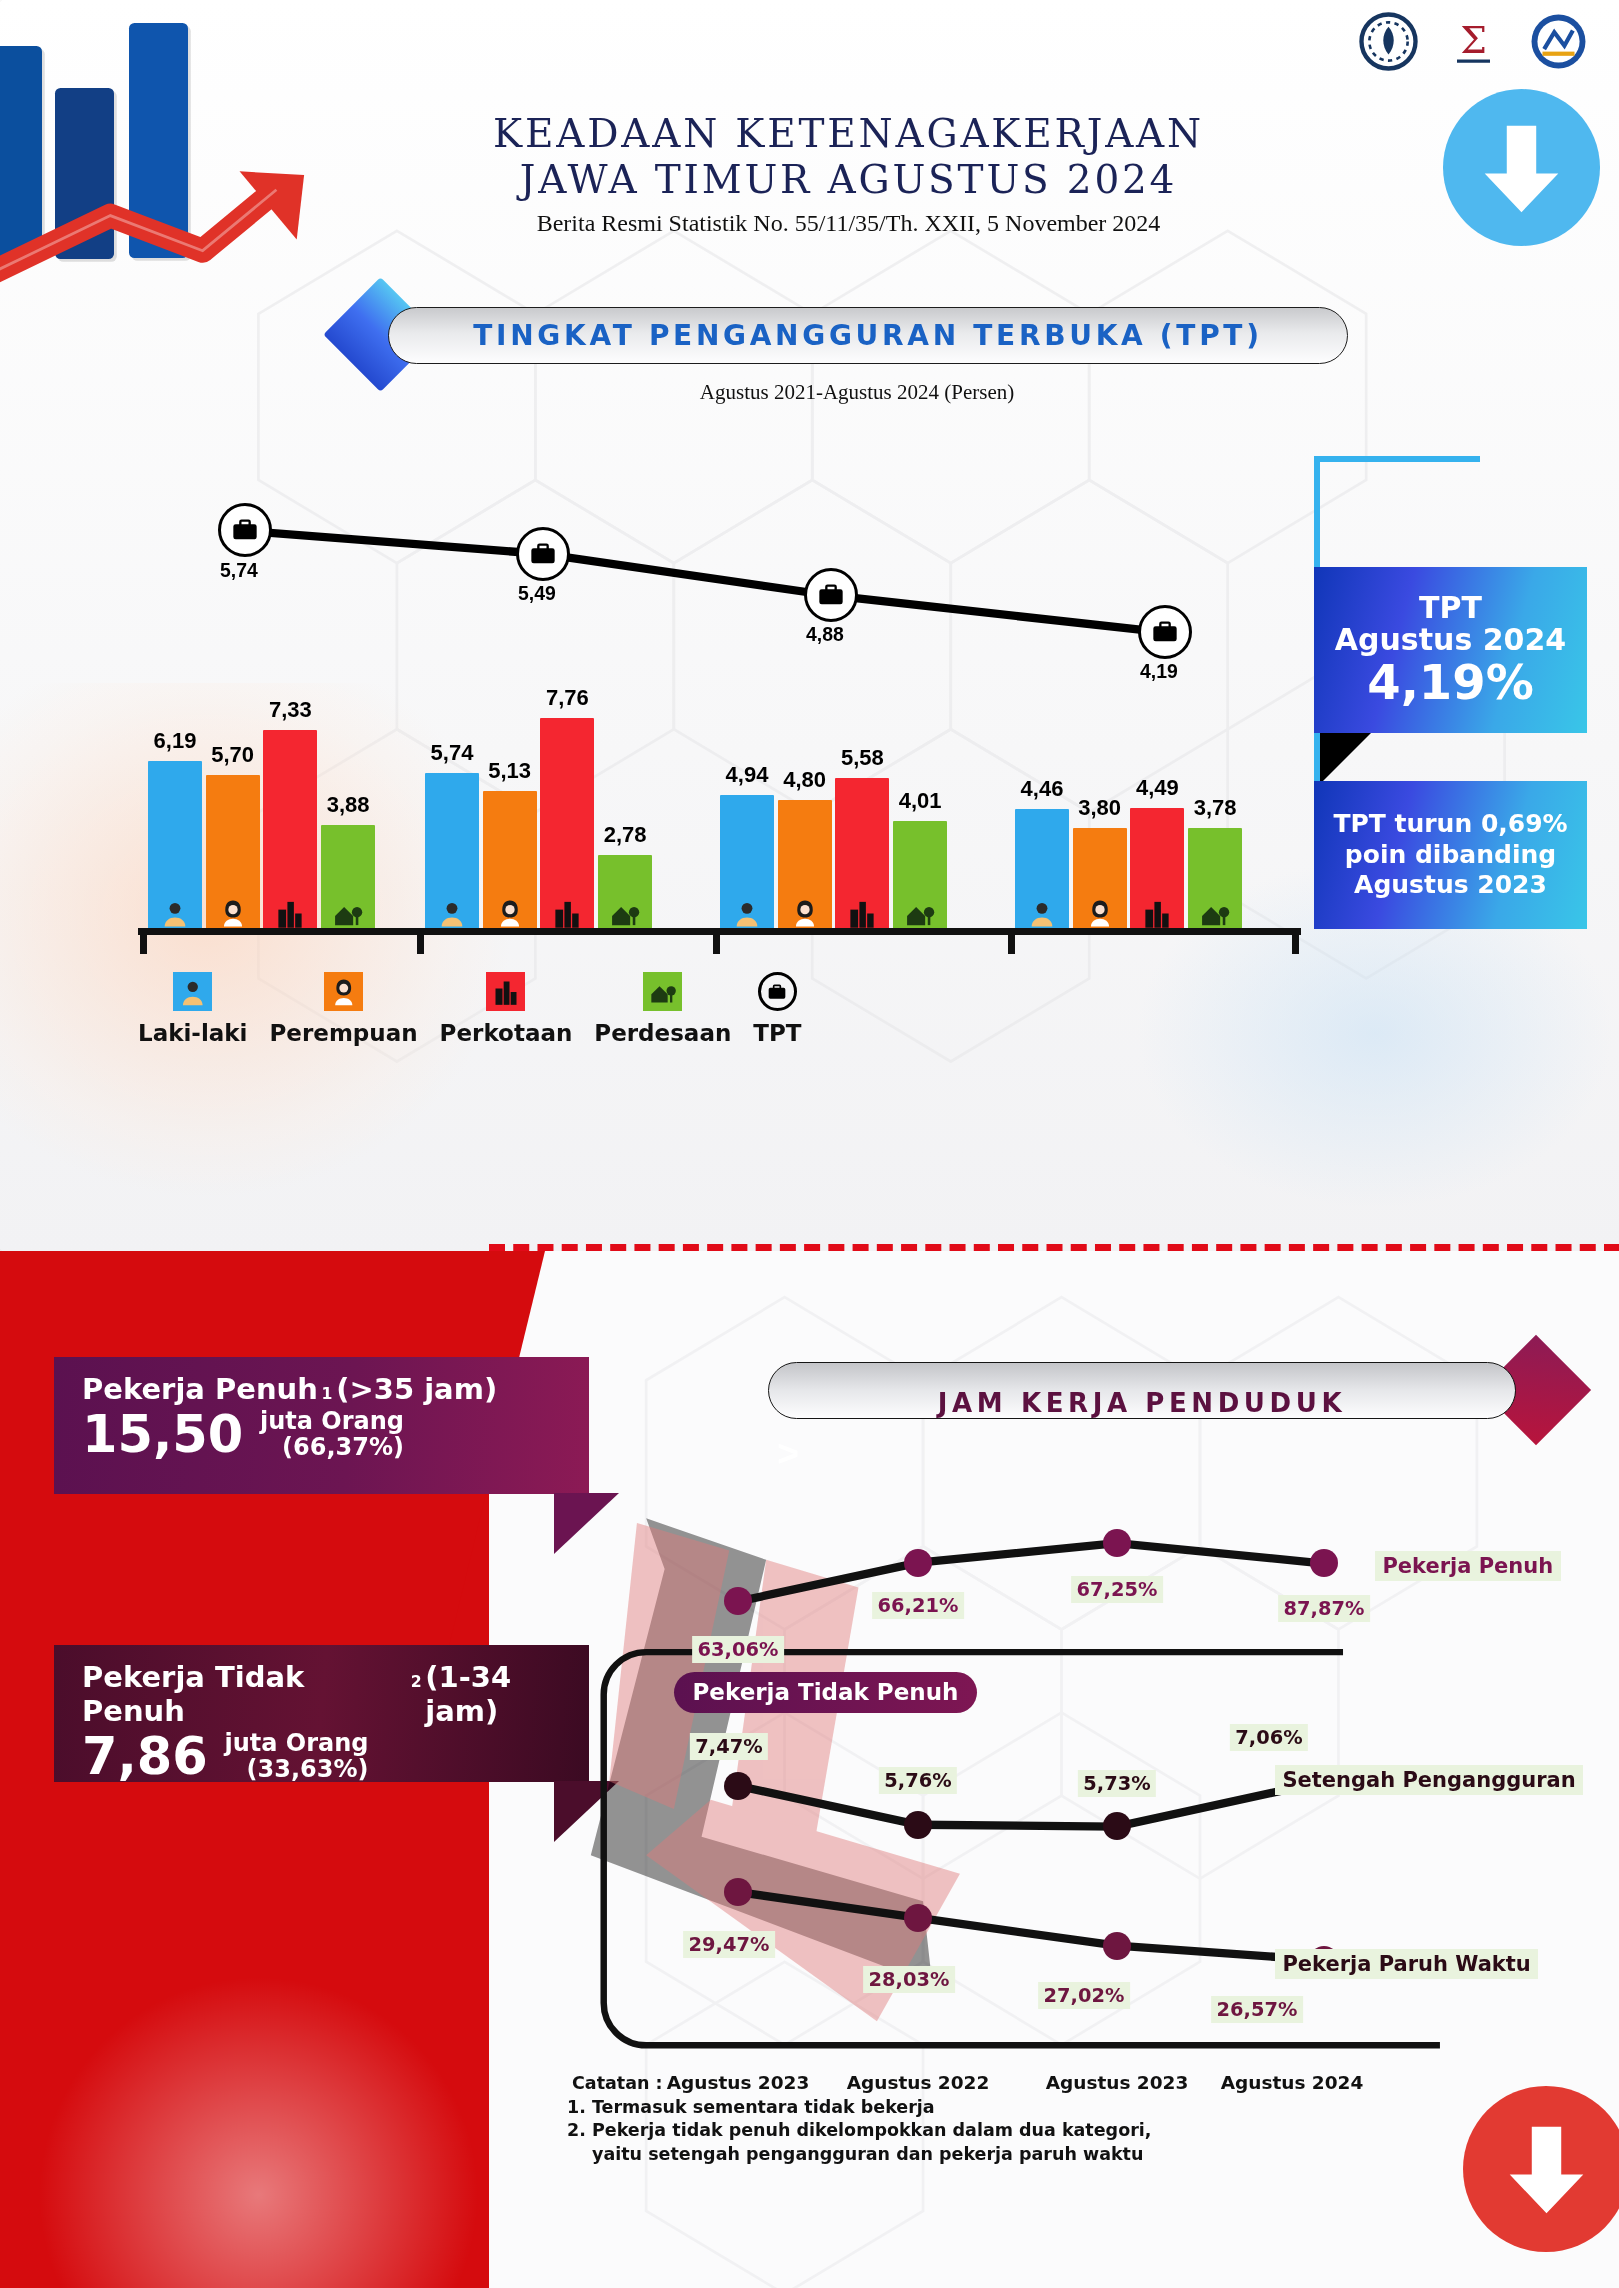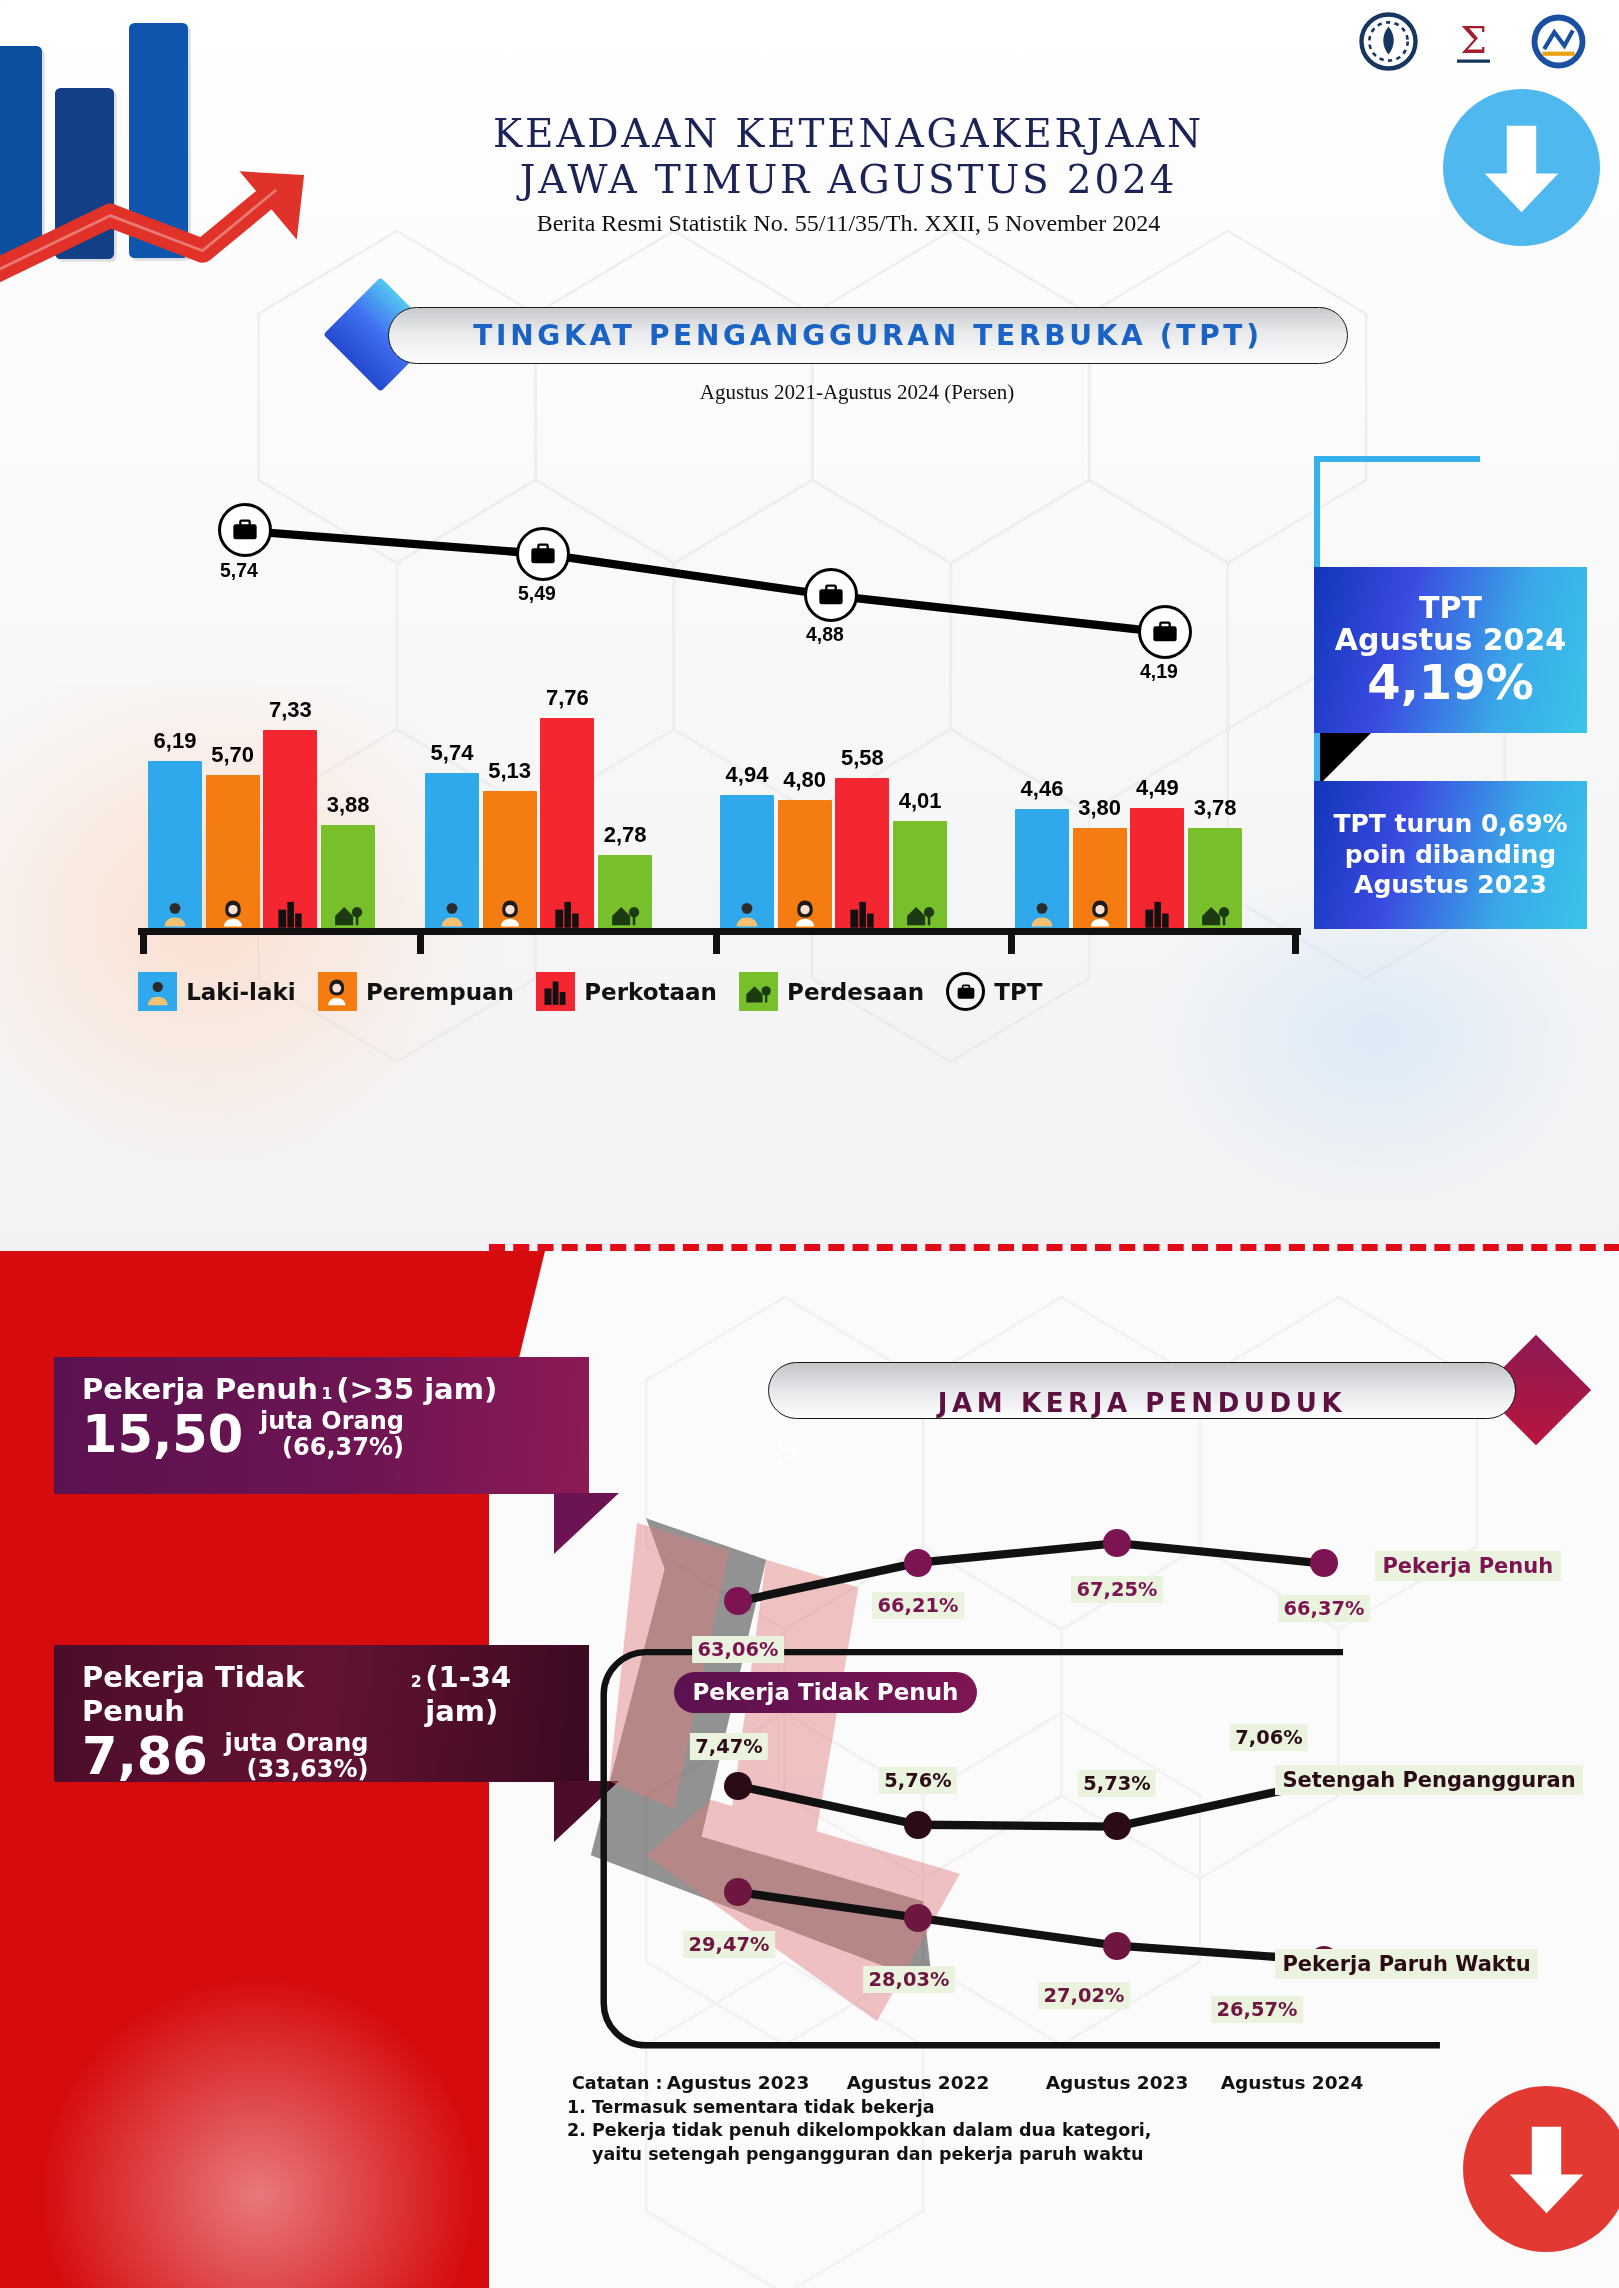--- a/index.html
+++ b/index.html
@@ -72,21 +72,21 @@
   .bar { position:relative; width:54px; border-radius:0.9px; }
   .bar .v { position:absolute; top:-33px; left:50%; transform:translateX(-50%);
             font-size:22px; font-weight:700; color:#000; white-space:nowrap; }
   .bar .ic { position:absolute; bottom:3.7px; left:50%; transform:translateX(-50%);
              width:33px; height:31px; }
   .axis { position:absolute; left:138px; top:928px; width:1163px; height:6.5px; background:#111; }
   .tick { position:absolute; width:6.5px; height:24px; background:#111; top:930px; }
 
   
   .legend { position:absolute; left:138px; top:972px; display:flex; align-items:center; gap:22px; }
-  .lg { display:flex; align-items:center; gap:9.2px; }
+  .lg { display:flex; align-items:center; gap:9.2px;flex-direction:column; }
   .lg .sw { width:39px; height:39px; display:flex; align-items:center; justify-content:center; }
   .lg .tx { font-size:23px; font-weight:700; color:#111; font-family:"DejaVu Sans", sans-serif; }
 
   
   .card {
     position:absolute; color:#fff; text-align:center;
     background:linear-gradient(105deg,#1036b8 0%, #3a4ae0 32%, #3aa8e8 70%, #39c6e8 100%);
     display:flex; flex-direction:column; align-items:center; justify-content:center;
     font-family:"DejaVu Sans", sans-serif;
   }
@@ -586,21 +586,21 @@
 
 <div class="lchart" style="left:0;top:0;width:1620px;height:2289px;">
 
   <div class="lpt" style="left:738px;top:1601px;background:#7B1450;"></div>
   <div class="lpt" style="left:918px;top:1563px;background:#7B1450;"></div>
   <div class="lpt" style="left:1117px;top:1543px;background:#7B1450;"></div>
   <div class="lpt" style="left:1324px;top:1563px;background:#7B1450;"></div>
   <div class="llbl" style="left:738px;top:1636px;color:#7B1450;">63,06%</div>
   <div class="llbl" style="left:918px;top:1592px;color:#7B1450;">66,21%</div>
   <div class="llbl" style="left:1117px;top:1576px;color:#7B1450;">67,25%</div>
-  <div class="llbl" style="left:1324px;top:1595px;color:#7B1450;">66,37%</div>
+  <div class="llbl" style="left:1324px;top:1595px;color:#7B1450;">87,87%</div>
   <div class="lname" style="left:1375px;top:1551px;color:#7B1450;">Pekerja Penuh</div>
 
   <div class="lpt" style="left:738px;top:1786px;background:#2B0B16;"></div>
   <div class="lpt" style="left:918px;top:1825px;background:#2B0B16;"></div>
   <div class="lpt" style="left:1117px;top:1826px;background:#2B0B16;"></div>
   <div class="lpt" style="left:1324px;top:1781px;background:#2B0B16;"></div>
   <div class="llbl" style="left:729px;top:1733px;color:#2B0B16;">7,47%</div>
   <div class="llbl" style="left:918px;top:1767px;color:#2B0B16;">5,76%</div>
   <div class="llbl" style="left:1117px;top:1770px;color:#2B0B16;">5,73%</div>
   <div class="llbl" style="left:1269px;top:1724px;color:#2B0B16;">7,06%</div>

